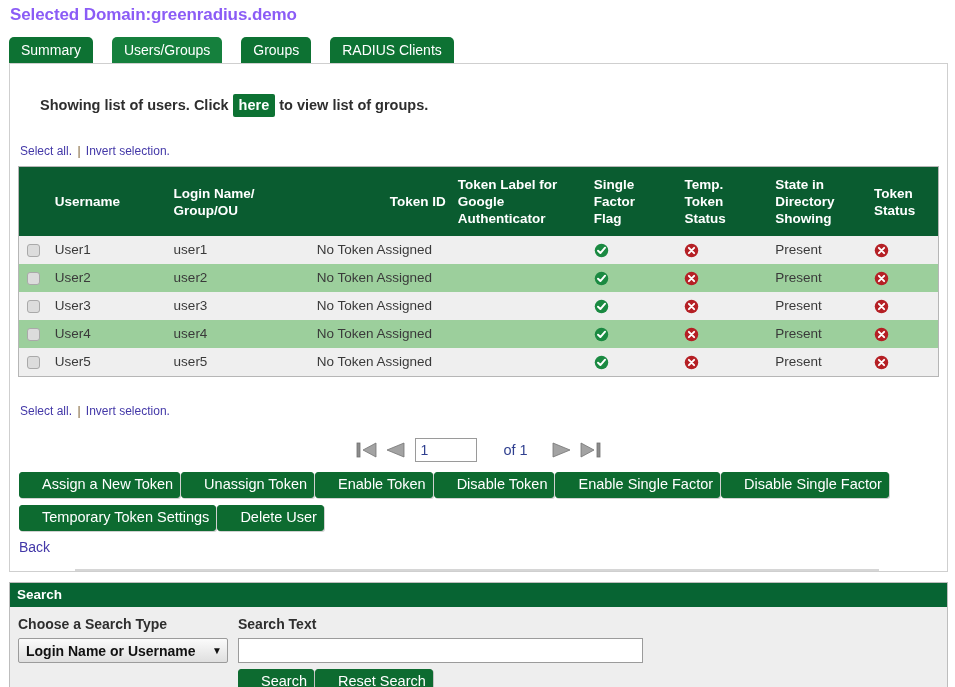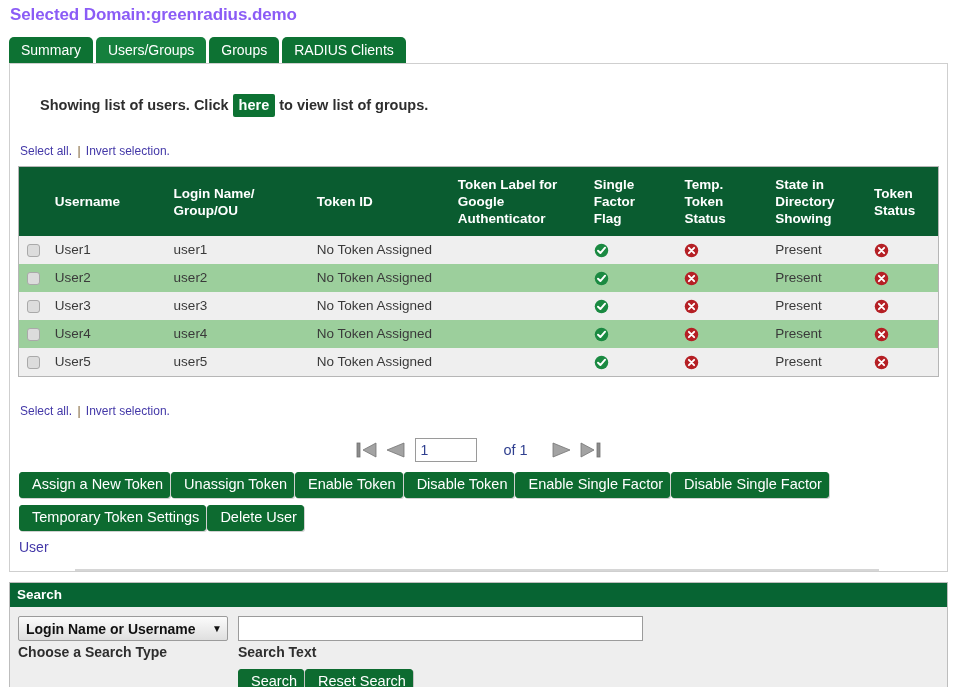--- a/index.html
+++ b/index.html
@@ -26,21 +26,21 @@
     letter-spacing: -0.1px;
   }
 
   
   .tabbar {
     position: relative;
     margin: 11px 0 0 9px;
     height: 26px;
     display: flex;
     align-items: flex-end;
-    gap: 3px;
+    gap: 19px;
     z-index: 3;
   }
   .tab {
     background: #0d7233;
     color: #ffffff;
     font-size: 14px;
     line-height: 14px;
     padding: 6px 12px 6px 12px;
     border-radius: 5px 5px 0 0;
     cursor: pointer;
@@ -166,21 +166,21 @@
   .btnrow {
     padding: 2px 0 0 1px;
     line-height: 30px;
   }
   .gbtn {
     display: inline-block;
     background: #0d6b30;
     color: #ffffff;
     font-size: 14.5px;
     line-height: 17px;
-    padding: 3px 6px 4px 12px;
+    padding: 3px 6px 4px 22px;
     border: 1px solid #0d6b30;
     border-radius: 3px;
     box-shadow: 1px 1px 0 rgba(0,0,0,0.18);
     cursor: pointer;
     margin: 0 1px 3px 0;
     white-space: nowrap;
   }
 
   .backlink {
     display: block;
@@ -280,21 +280,21 @@
 
       <table class="users">
         <thead>
           <tr>
             <th class="cb"></th>
             <th style="width:118px;">Username</th>
             <th style="width:142px;">
               <span>Login Name/</span><br>
               <span>Group/OU</span>
             </th>
-            <th style="width:140px;">Token ID</th>
+            <th style="width:140px;text-align:right;">Token ID</th>
             <th style="width:135px;">
               <span>Token Label for</span><br>
               <span>Google</span><br>
               <span>Authenticator</span>
             </th>
             <th style="width:90px;">
               <span>Single</span><br>
               <span>Factor</span><br>
               <span>Flag</span>
             </th>
@@ -451,45 +451,45 @@
         </span>
       </div>
 
       <div class="btnrow">
         <span class="gbtn">Assign a New Token</span><span class="gbtn">Unassign Token</span><span class="gbtn">Enable Token</span><span class="gbtn">Disable Token</span><span class="gbtn">Enable Single Factor</span><span class="gbtn">Disable Single Factor</span>
       </div>
       <div class="btnrow">
         <span class="gbtn">Temporary Token Settings</span><span class="gbtn">Delete User</span>
       </div>
 
-      <a class="backlink">User</a>
+      <a class="backlink">Back</a>
 
       <hr class="sep-line">
     </div>
   </div>
 
   <div class="searchbox">
     <div class="sbhead">Search</div>
     <div class="sbbody">
+      <div class="sbrow">
+        <div class="col-type sblabel">Choose a Search Type</div>
+        <div class="col-text sblabel">Search Text</div>
+      </div>
       <div class="sbrow" style="padding-top:3px;">
         <div class="col-type">
           <div class="fakeselect">
             <span>Login Name or Username</span>
             <span class="caret">▼</span>
           </div>
         </div>
         <div class="col-text">
           <input class="textinput" type="text" id="search-text-input" value="" style="">
         </div>
       </div>
       <div class="sbrow">
-        <div class="col-type sblabel">Choose a Search Type</div>
-        <div class="col-text sblabel">Search Text</div>
-      </div>
-      <div class="sbrow">
         <div class="col-type"></div>
         <div class="col-text searchbtns">
           <span class="gbtn">Search</span><span class="gbtn">Reset Search</span>
         </div>
       </div>
     </div>
   </div>
 
 </div>
 

